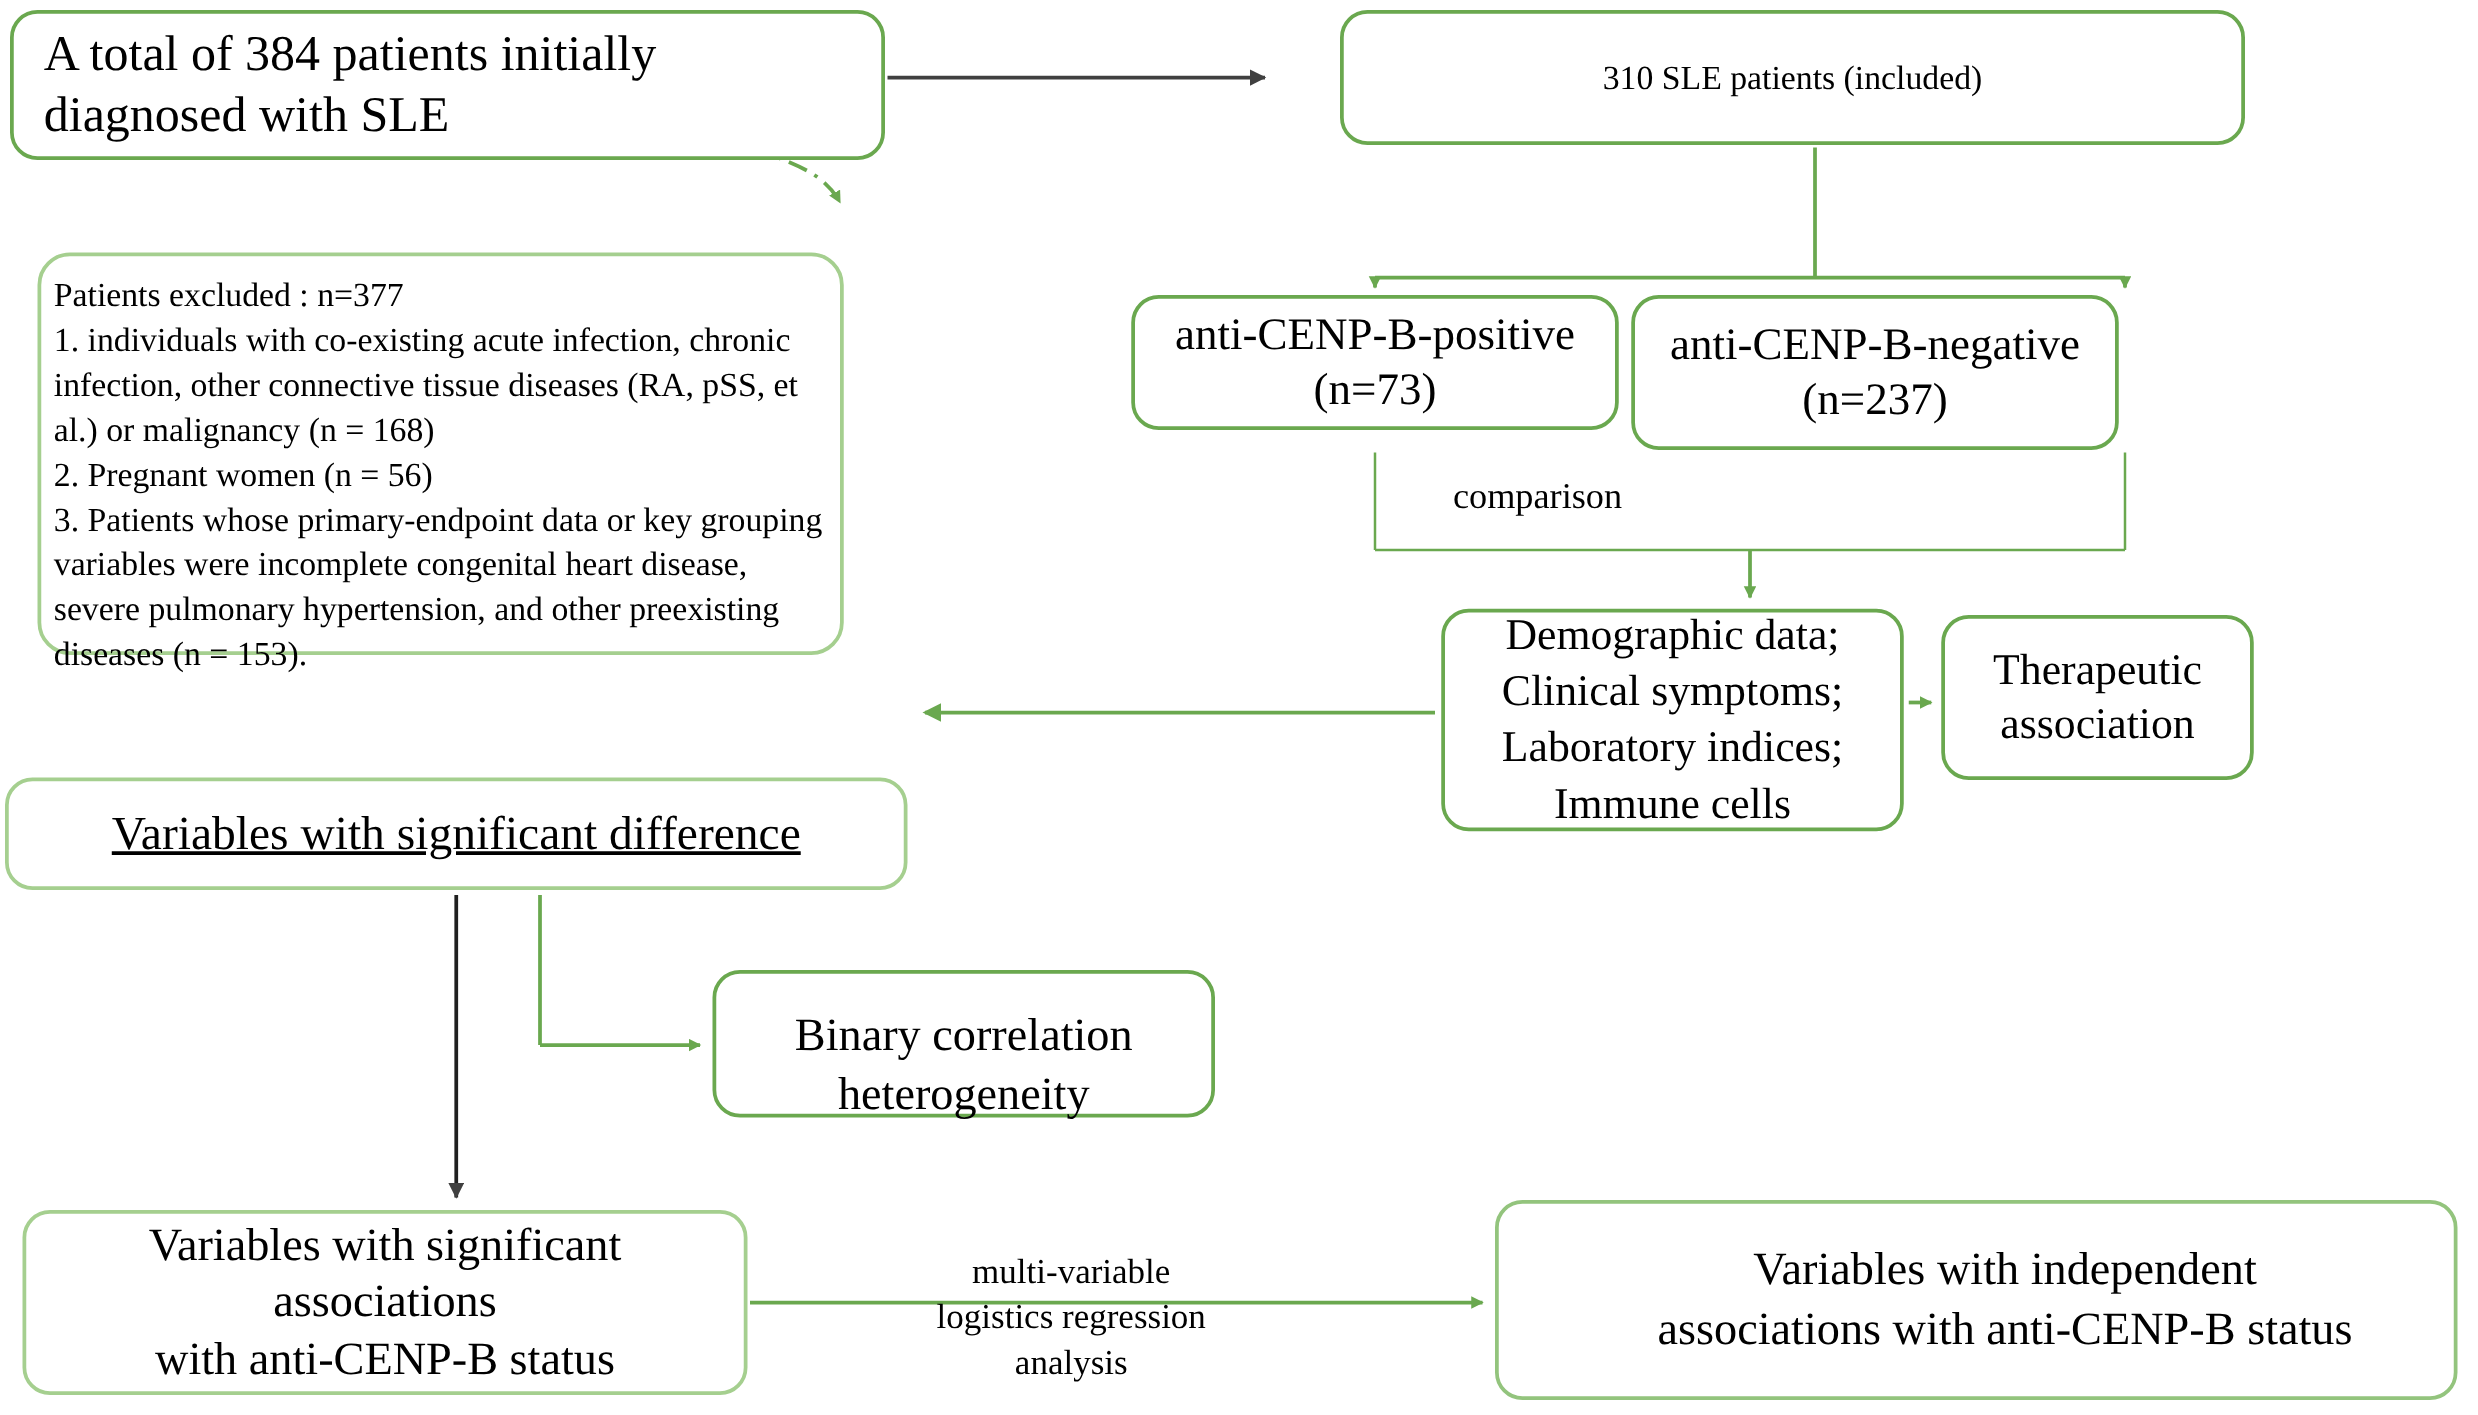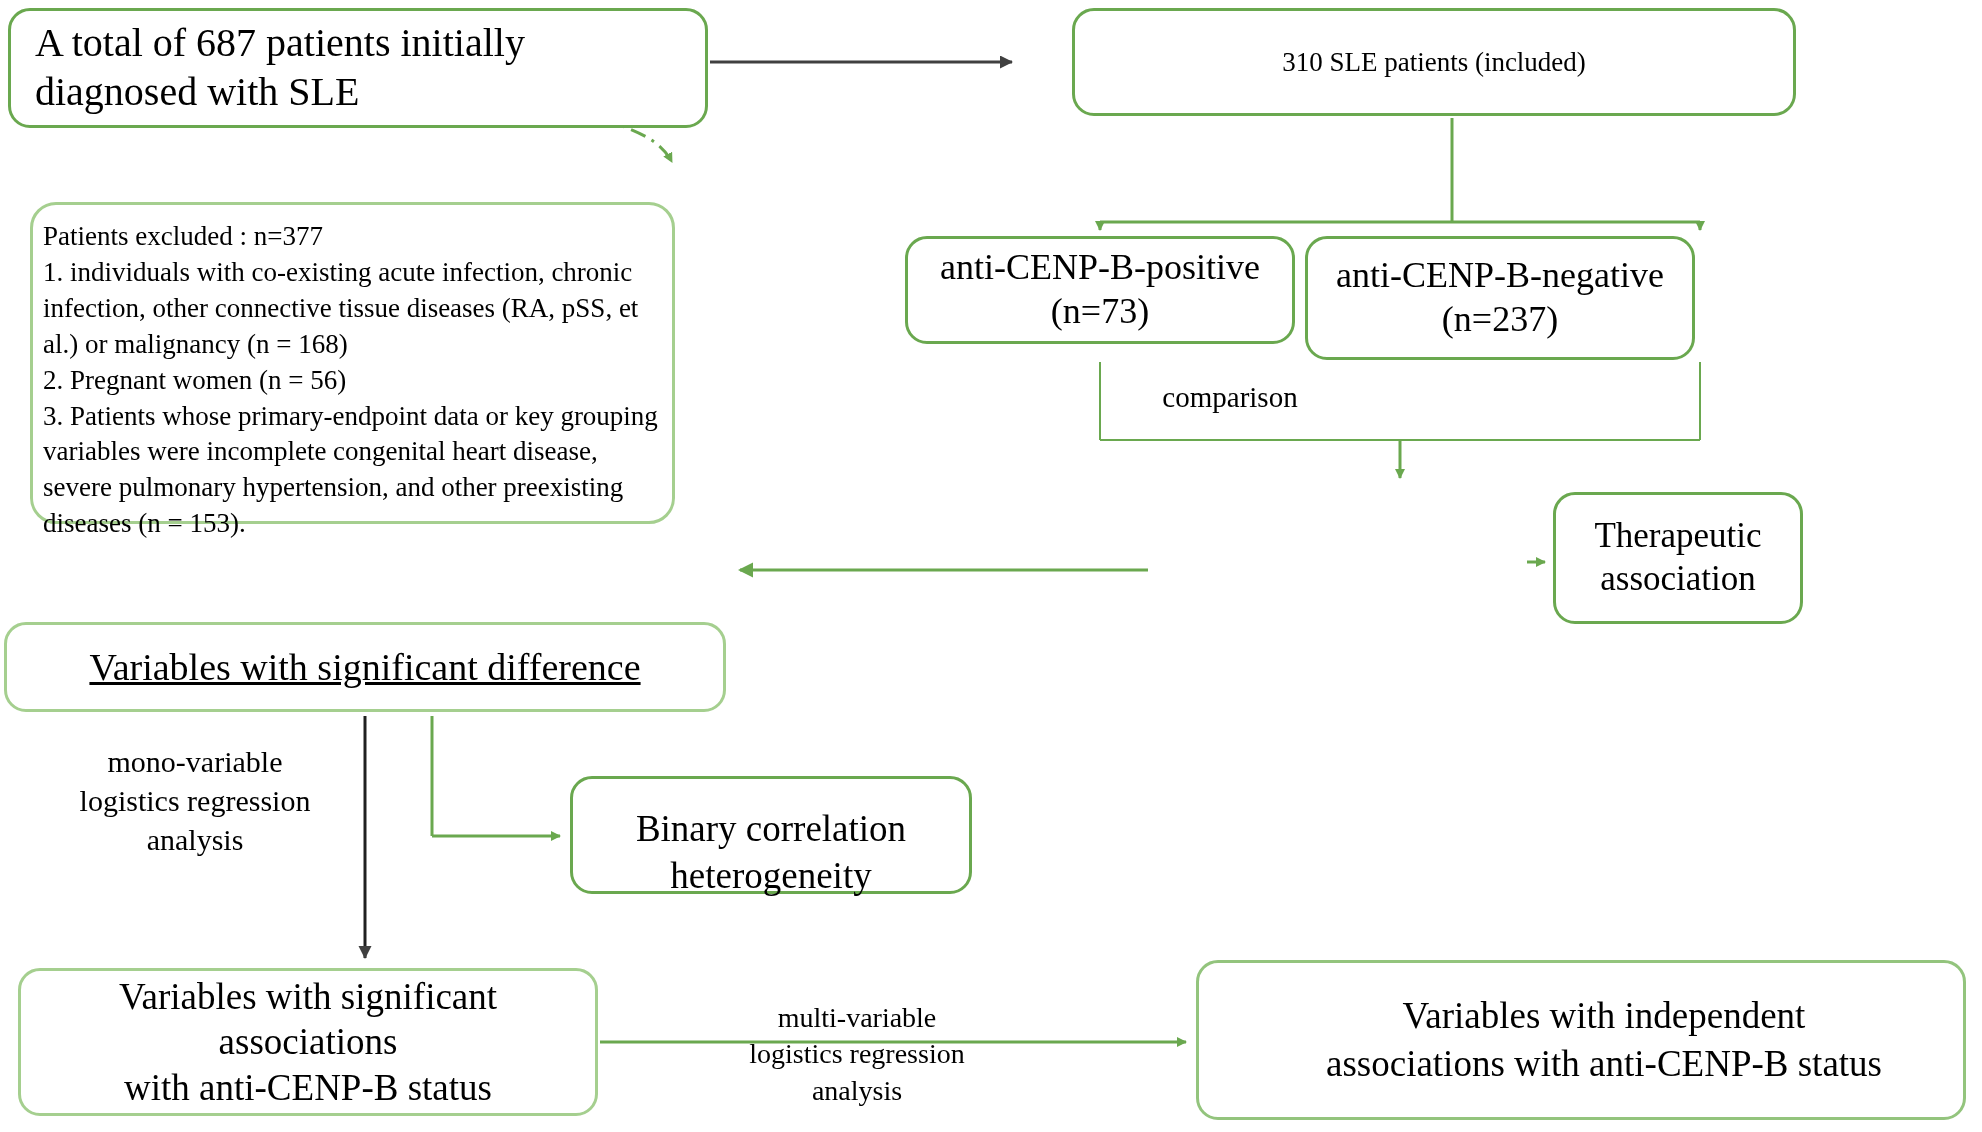--- a/index.html
+++ b/index.html
@@ -138,21 +138,21 @@
     <g>
       <line x1="365" y1="716" x2="365" y2="958" stroke="#202020" stroke-width="3" marker-end="url(#arrowDark)"></line>
     </g>
 
     <g>
       <line x1="600" y1="1042" x2="1186" y2="1042" stroke="#6aa84f" stroke-width="3" marker-end="url(#arrowGreen)"></line>
     </g>
   </svg>
 
   <div class="node" id="box-total">
-    <span class="txt">A total of 687 patients initially diagnosed with SLE</span>
+    <span class="txt">A total of 384 patients initially diagnosed with SLE</span>
   </div>
 
   <div class="node thin" id="box-excluded">
     <span class="txt" style="white-space:pre-line;">Patients excluded : n=377
 1. individuals with co-existing acute infection, chronic infection, other connective tissue diseases (RA, pSS, et al.) or malignancy (n = 168)
  2. Pregnant women (n = 56)
  3. Patients whose primary-endpoint data or key grouping variables were incomplete congenital heart disease, severe pulmonary hypertension, and other preexisting diseases (n = 153).</span>
   </div>
 
   <div class="node" id="box-sle">
@@ -162,20 +162,26 @@
   <div class="node" id="box-pos">
     <span class="txt" style="white-space:pre-line;">anti-CENP-B-positive
 (n=73)</span>
   </div>
 
   <div class="node" id="box-neg">
     <span class="txt" style="white-space:pre-line;">anti-CENP-B-negative
 (n=237)</span>
   </div>
 
+  <div class="node" id="box-demo">
+    <span class="txt" style="white-space:pre-line;">Demographic data;
+Clinical symptoms;
+Laboratory indices;
+Immune cells</span>
+  </div>
 
   <div class="node" id="box-thera">
     <span class="txt" style="white-space:pre-line;">Therapeutic
 association</span>
   </div>
 
   <div class="node thin" id="box-sigdiff">
     <span class="txt">Variables with significant difference</span>
   </div>
 
@@ -189,20 +195,17 @@
 with anti-CENP-B status</span>
   </div>
 
   <div class="node thin" id="box-indep">
     <span class="txt" style="white-space:pre-line;margin-left:46px;">Variables with independent
 associations with anti-CENP-B status</span>
   </div>
 
   <div class="flabel" id="lbl-comparison">comparison</div>
 
-  <div class="flabel" id="lbl-mono">mono-variable
-logistics regression
-analysis</div>
 
   <div class="flabel" id="lbl-multi">multi-variable
 logistics regression analysis</div>
 
 </div>
 
 </body></html>

